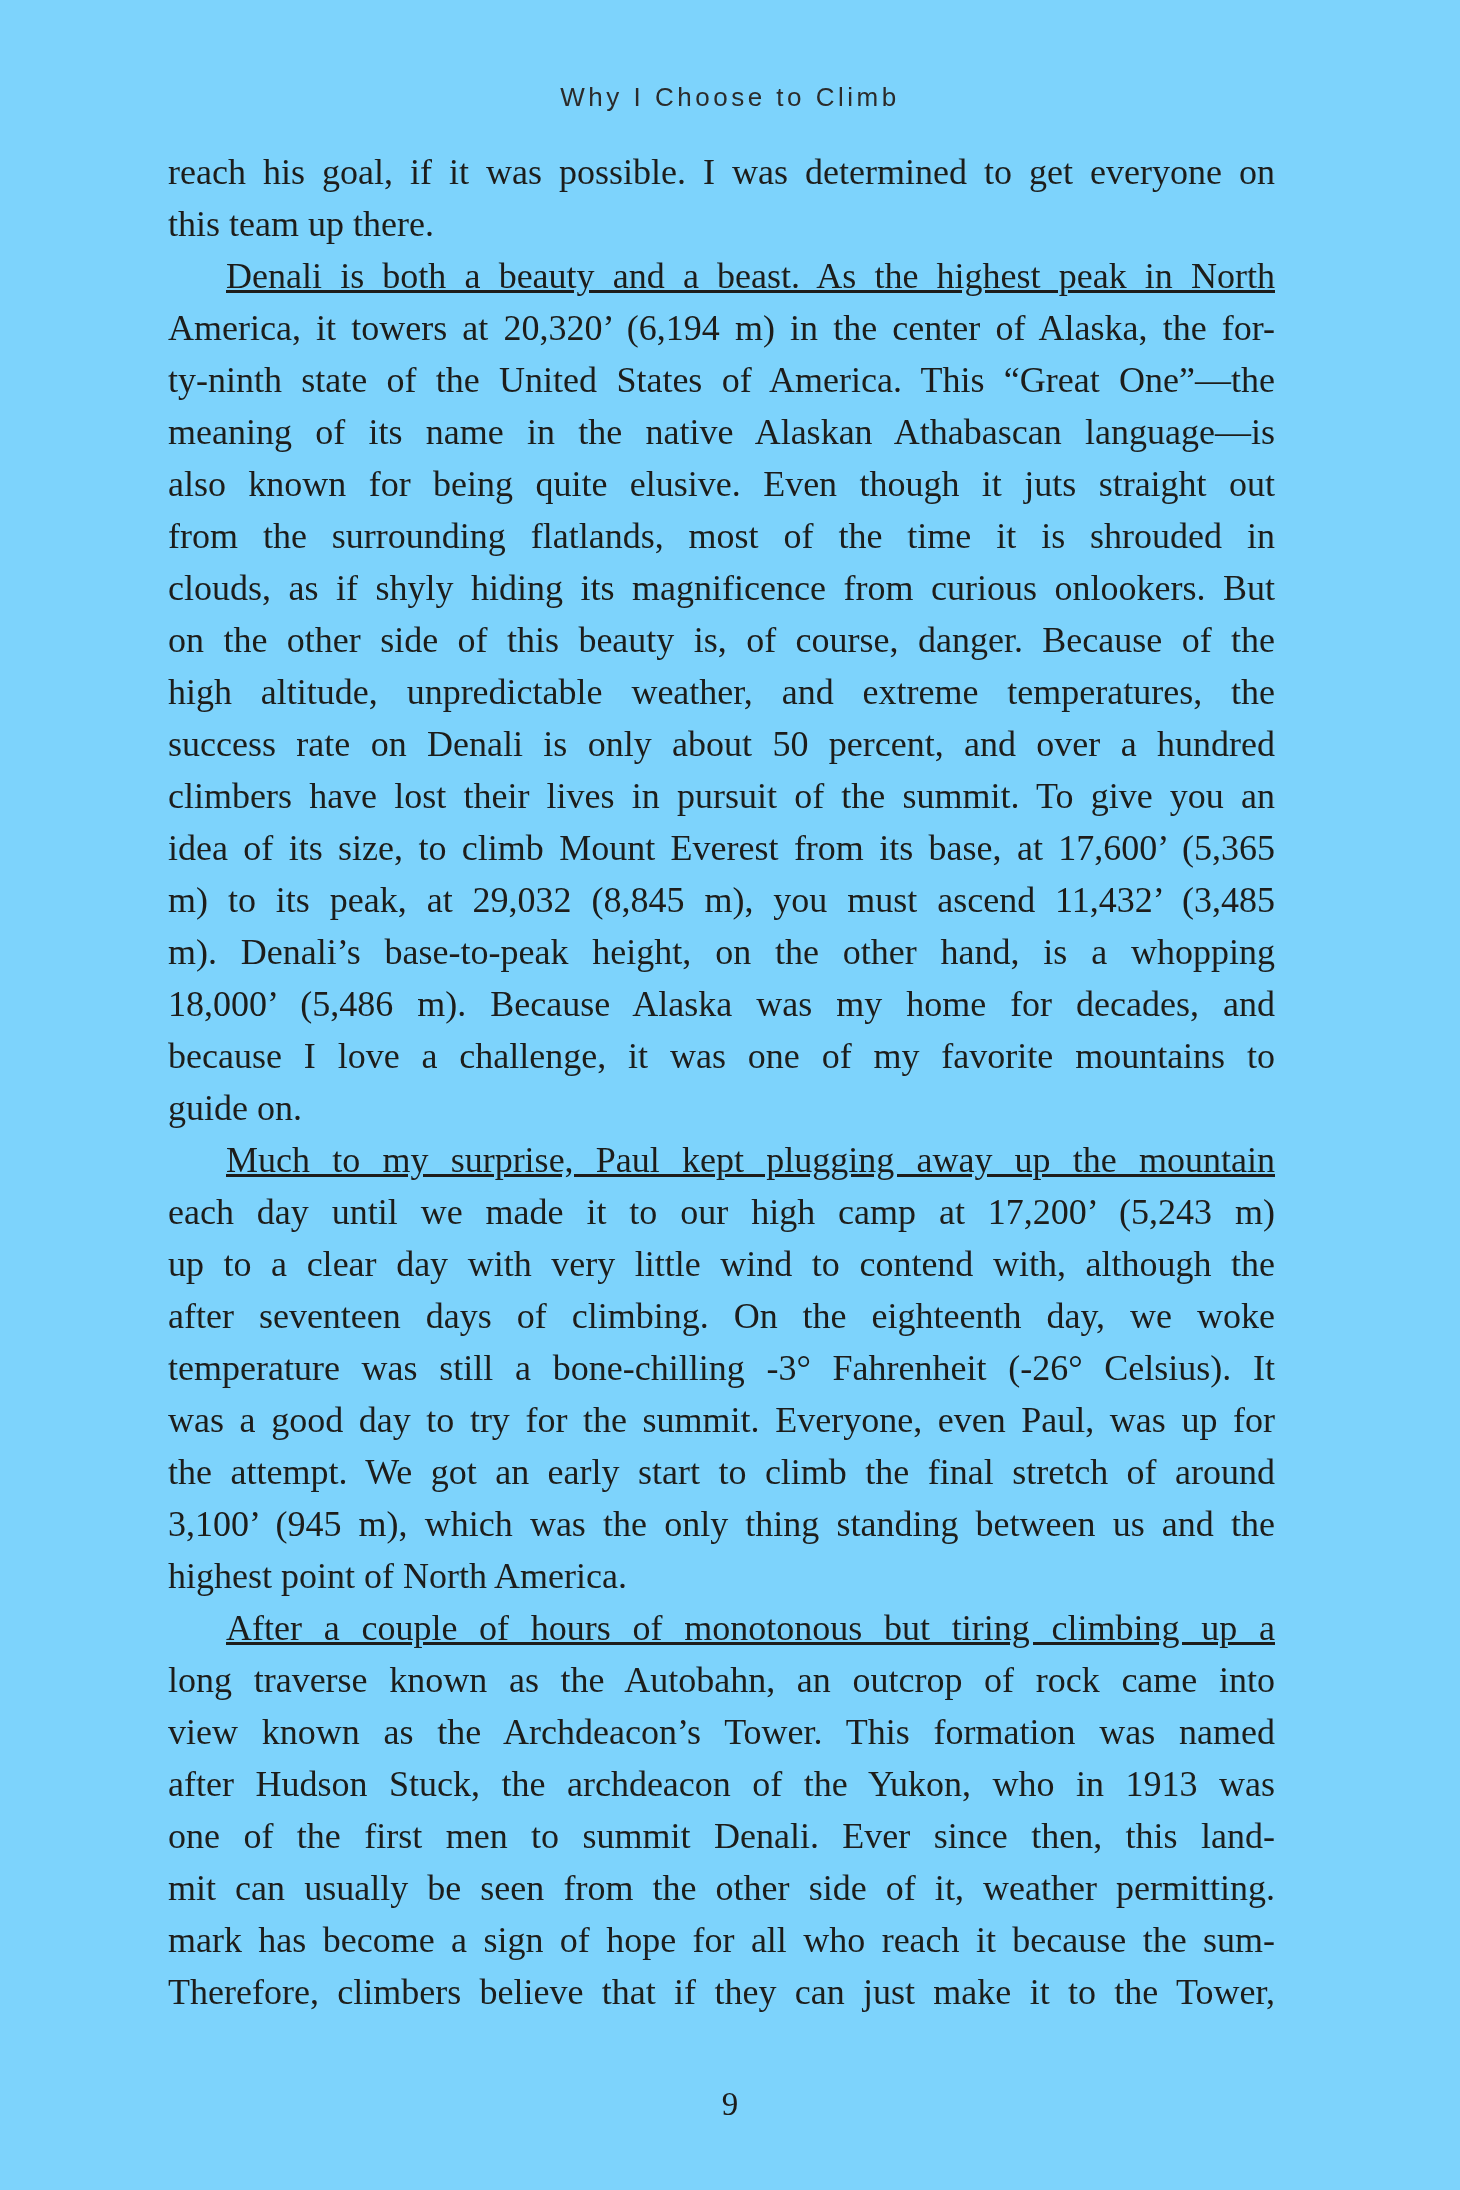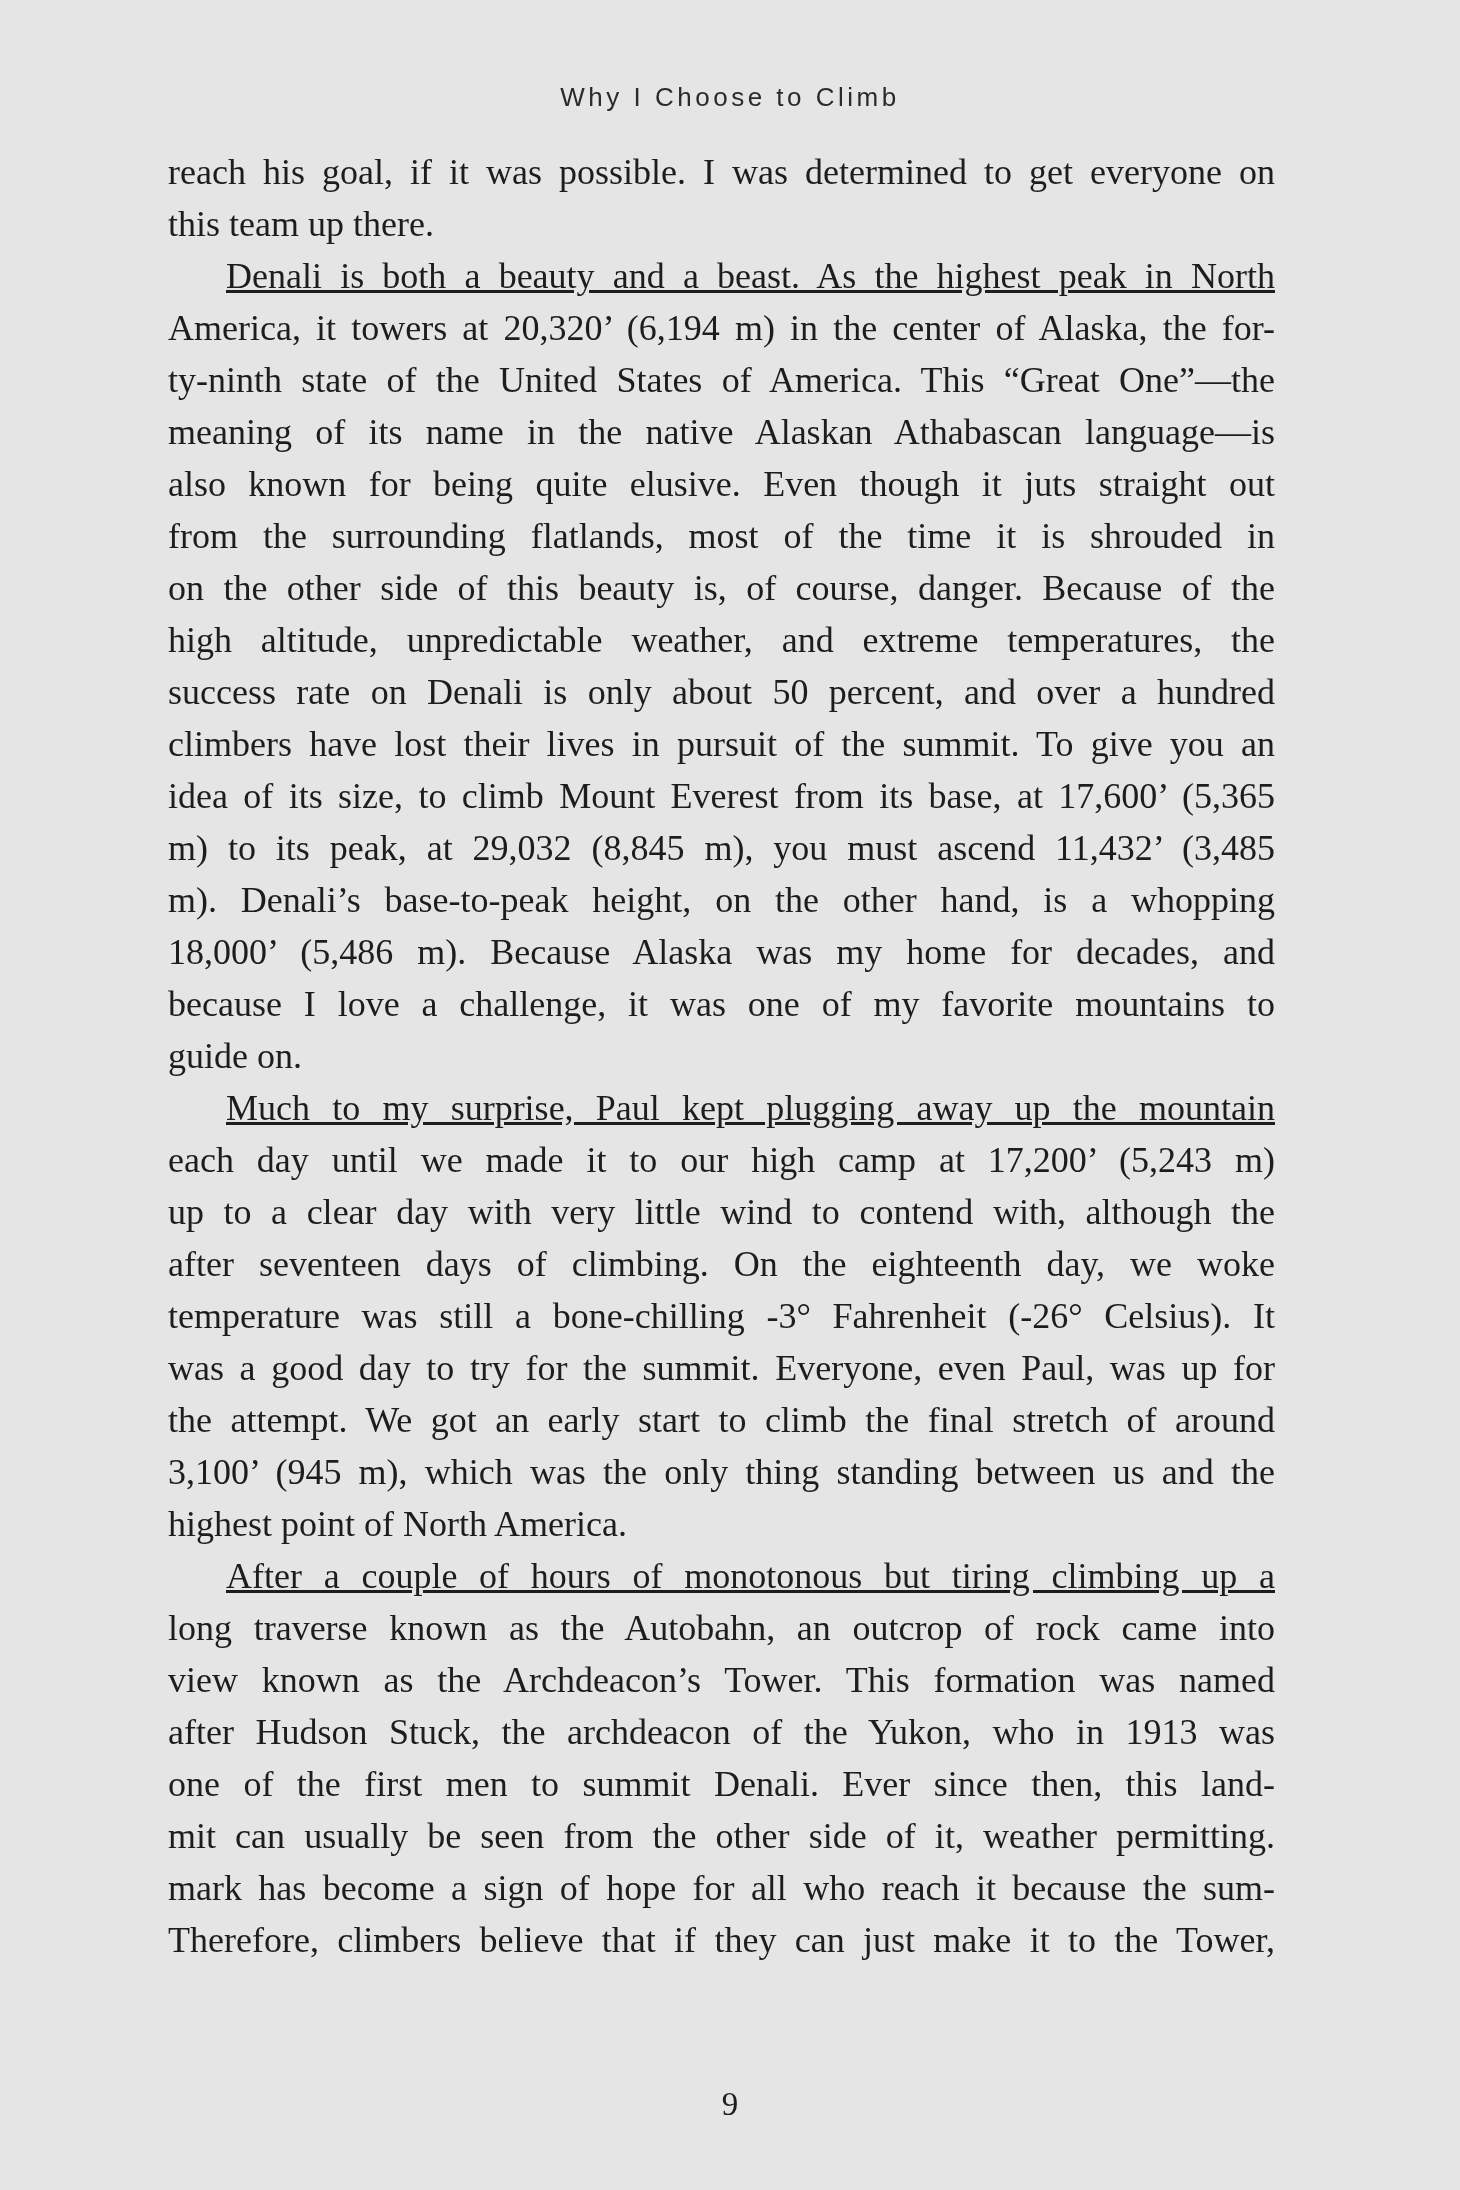--- a/index.html
+++ b/index.html
@@ -6,21 +6,21 @@
   body {
     width: 1460px;
     height: 2190px;
     background: #ffffff;
     font-family: "Liberation Serif", "DejaVu Serif", serif;
   }
   .page {
     position: relative;
     width: 1460px;
     height: 2190px;
-    background: #e5e5e5;
+    background: #7dd3fc;
     color: #1d1d1b;
     overflow: hidden;
   }
   .running-header {
     position: absolute;
     top: 82px;
     left: 0;
     width: 100%;
     text-align: center;
     font-family: "Liberation Sans", "DejaVu Sans", sans-serif;
@@ -74,20 +74,21 @@
         <div class="line">reach his goal, if it was possible. I was determined to get everyone on</div>
         <div class="line no-stretch">this team up there.</div>
       </div>
       <div class="paragraph">
         <div class="line indent">Denali is both a beauty and a beast. As the highest peak in North</div>
         <div class="line">America, it towers at 20,320’ (6,194 m) in the center of Alaska, the for-</div>
         <div class="line">ty-ninth state of the United States of America. This “Great One”—the</div>
         <div class="line">meaning of its name in the native Alaskan Athabascan language—is</div>
         <div class="line">also known for being quite elusive. Even though it juts straight out</div>
         <div class="line">from the surrounding flatlands, most of the time it is shrouded in</div>
+        <div class="line">clouds, as if shyly hiding its magnificence from curious onlookers. But</div>
         <div class="line">on the other side of this beauty is, of course, danger. Because of the</div>
         <div class="line">high altitude, unpredictable weather, and extreme temperatures, the</div>
         <div class="line">success rate on Denali is only about 50 percent, and over a hundred</div>
         <div class="line">climbers have lost their lives in pursuit of the summit. To give you an</div>
         <div class="line">idea of its size, to climb Mount Everest from its base, at 17,600’ (5,365</div>
         <div class="line">m) to its peak, at 29,032 (8,845 m), you must ascend 11,432’ (3,485</div>
         <div class="line">m). Denali’s base-to-peak height, on the other hand, is a whopping</div>
         <div class="line">18,000’ (5,486 m). Because Alaska was my home for decades, and</div>
         <div class="line">because I love a challenge, it was one of my favorite mountains to</div>
         <div class="line no-stretch">guide on.</div>

